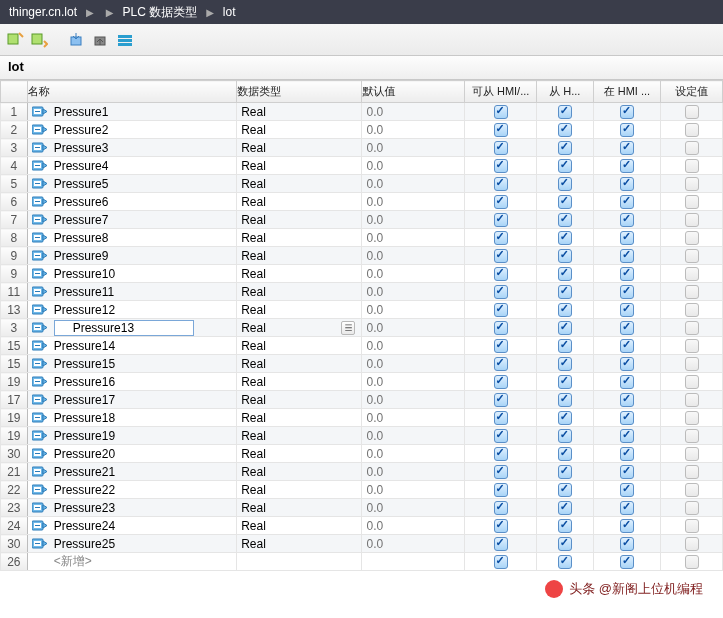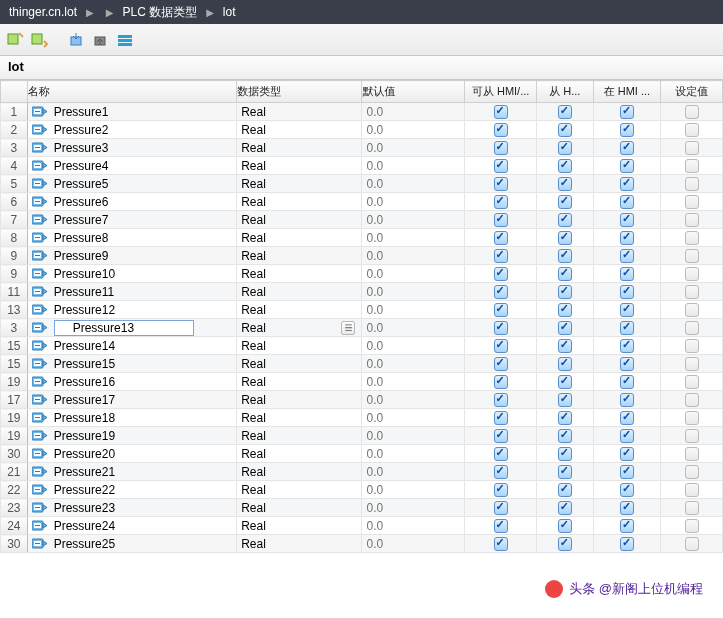--- a/index.html
+++ b/index.html
@@ -26,21 +26,21 @@
   .sel td.name-td {  }
   .sel .name-input { border: 1px solid #7aa7d8; padding: 0 18px; width: 140px; height: 16px; font-size: 12px; }
   .def { color: #737373; }
   .add { color: #888; }
   .chk { display: inline-block; width: 14px; height: 14px; border: 1px solid #5a8fc8; border-radius: 3px; background: linear-gradient(#dff0ff,#a9d4f7); position: relative; vertical-align: middle; }
   .chk.checked::after { content: "✓"; font-size: 11px; font-weight: bold; color: #0b4ea2; position: absolute; top: -2px; left: 1px; }
   .chk.gray { background: linear-gradient(#f8f8f8,#e9e9e9); border-color: #bbb; }
   .center { text-align: center; }
   .tag-icon { width: 16px; height: 13px; flex-shrink:0; }
   .dd-btn { width:14px;height:14px;border:1px solid #b8b8b8;background:linear-gradient(#fff,#e9e9e9);display:inline-flex;align-items:center;justify-content:center;font-size:9px;color:#555;border-radius:2px;margin-left:auto;margin-right:2px; }
-  .watermark { position:fixed; right:20px; bottom:20px; font-size:13px; color:#4c1d95; pointer-events:none; display:flex;align-items:center;gap:6px;}
+  .watermark { position:fixed; right:20px; bottom:20px; font-size:13px; color:#7f1d1d; pointer-events:none; display:flex;align-items:center;gap:6px;}
   .watermark-logo{width:18px;height:18px;border-radius:50%;background:#e44;}
 </style>
 </head>
 <body>
 
 <div class="breadcrumb">
   <span>thinger.cn.lot</span>
     <span class="sep">▶</span>
     <span class="sep">▶</span>
   <span>PLC 数据类型</span>
@@ -643,20 +643,35 @@
           </td>
           <td>
             <div style="display:flex;align-items:center">Real</div>
           </td>
           <td class="def">0.0</td>
           <td class="center"><span class="chk checked"></span></td>
           <td class="center"><span class="chk checked"></span></td>
           <td class="center"><span class="chk checked"></span></td>
           <td class="center"><span class="chk gray "></span></td>
         </tr>
+        <tr class="data-row">
+          <td class="rownum">26</td>
+          <td>
+            <div class="name-cell">
+              <span style="width:16px"></span>
+              <span class="add">&lt;新增&gt;</span>
+            </div>
+          </td>
+          <td></td>
+          <td></td>
+          <td class="center"><span class="chk checked"></span></td>
+          <td class="center"><span class="chk checked"></span></td>
+          <td class="center"><span class="chk checked"></span></td>
+          <td class="center"><span class="chk gray"></span></td>
+        </tr>
       </tbody>
 </table>
 </div>
 
 <div class="watermark">
   <span class="watermark-logo"></span>
   <span>头条 @新阁上位机编程</span>
 </div>
 
 </body></html>

